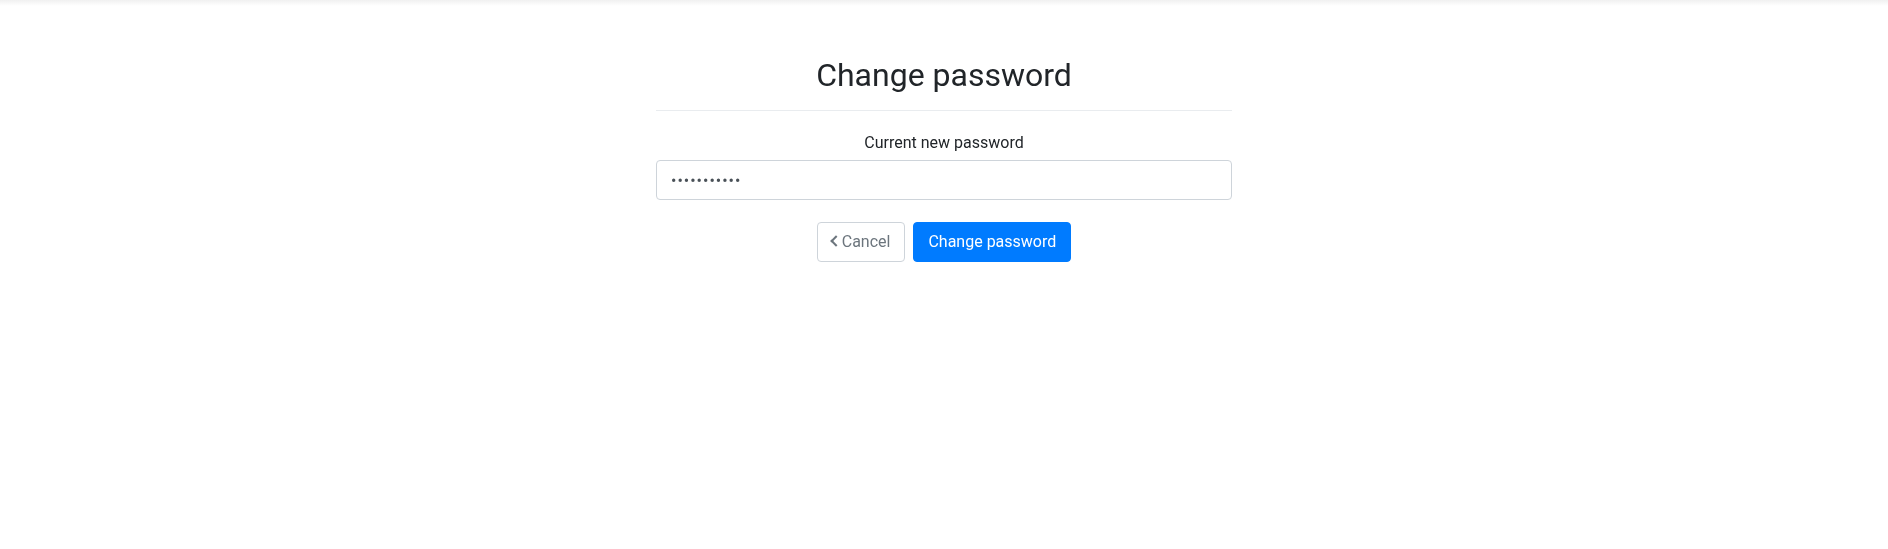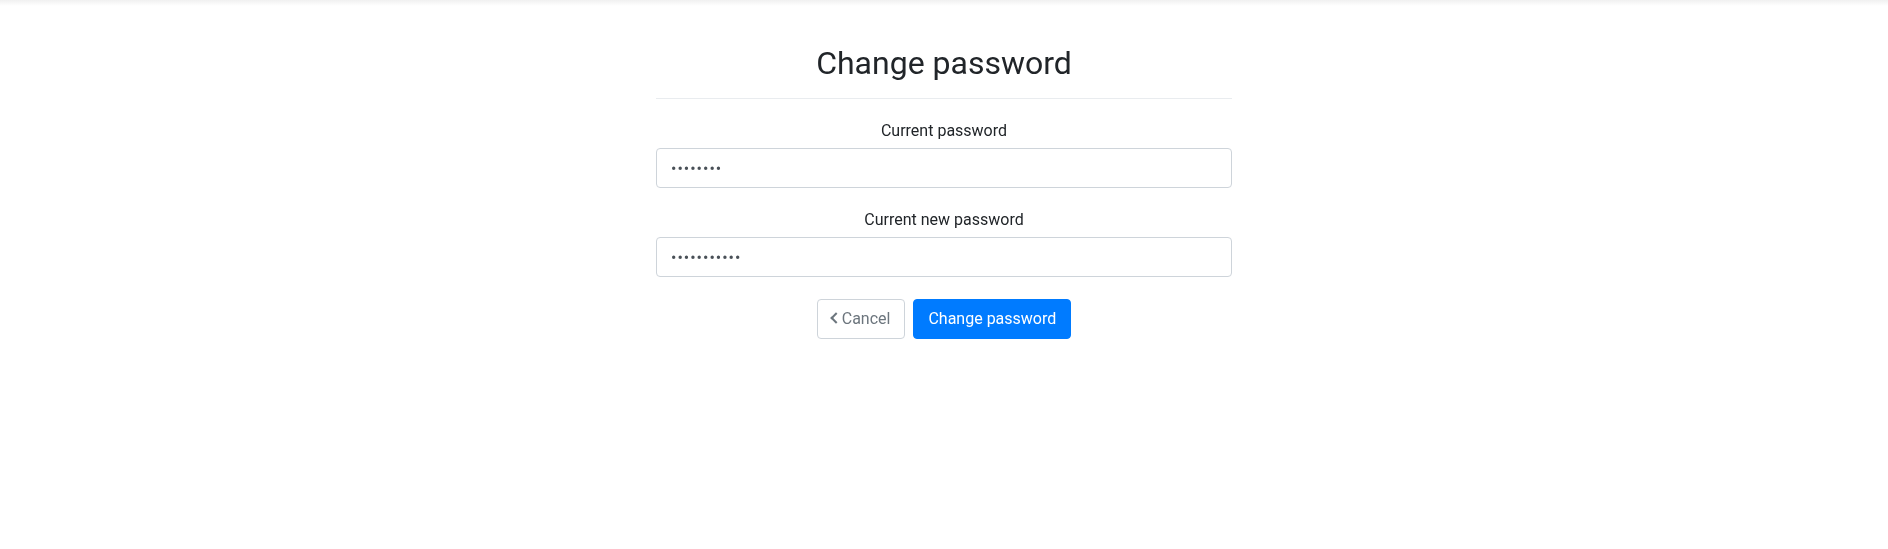--- a/index.html
+++ b/index.html
@@ -18,21 +18,21 @@
       content: "";
       position: absolute;
       top: 0;
       left: 0;
       right: 0;
       height: 6px;
       background: linear-gradient(to bottom, rgba(0,0,0,0.06), rgba(0,0,0,0));
     }
     .container {
       width: 576px;
-      margin: 0 auto;
+      margin: 12px auto;
       padding-top: 44px;
       text-align: center;
     }
     .title {
       font-size: 32px;
       font-weight: 400;
       color: #212529;
       padding-bottom: 16px;
       border-bottom: 1px solid #e9ecef;
       margin-bottom: 22px;
@@ -100,24 +100,20 @@
       position: relative;
       top: -1px;
     }
   </style>
 </head>
 <body>
 
 <div class="container">
   <h1 class="title">Change password</h1>
 
-  <div class="form-group">
-    <label class="form-label">Current password</label>
-    <input type="password" class="form-input" value="••••••••" style="">
-  </div>
 
 
   <div class="form-group">
     <label class="form-label">Current new password</label>
     <input type="password" class="form-input" value="•••••••••••" style="">
   </div>
 
   <div class="button-row">
     <button class="btn btn-outline">
       <span class="chevron-left"></span>

